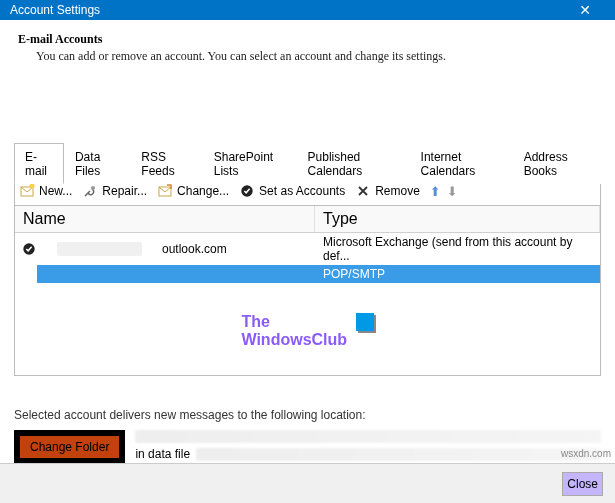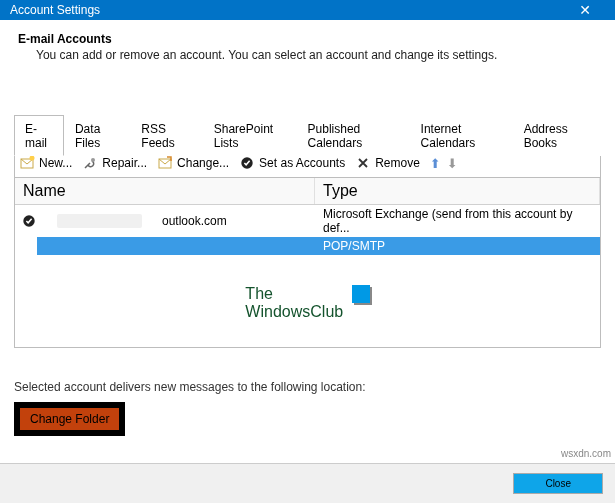--- a/index.html
+++ b/index.html
@@ -1,21 +1,21 @@
 <!DOCTYPE html>
 <html><head>
   <meta charset="utf-8">
   <style>
     * { box-sizing: border-box; margin: 0; padding: 0; }
     body { font-family: "Segoe UI", Tahoma, sans-serif; font-size: 12px; background: #fff; width: 615px; height: 503px; overflow: hidden; position: relative; }
     .titlebar { background: #0173c7; color: #fff; height: 20px; display: flex; align-items: center; padding: 0 10px; justify-content: space-between; }
     .titlebar .title { font-size: 12px; }
     .close-x { width: 40px; text-align: center; font-size: 14px; cursor: pointer; }
     .content { padding: 12px 14px 8px 14px; }
-    .header { margin-bottom: 4px; padding-left: 4px; }
+    .header { margin-bottom: 30px; padding-left: 4px; font-family: Liberation Serif, serif; }
     .header .h1 { font-weight: bold; font-size: 12px; color: #000; margin-bottom: 2px; }
     .header .sub { font-size: 12px; color: #222; padding-left: 18px; }
     .tabs { display: flex; border-bottom: 1px solid #bdbdbd; position: relative; }
     .tab { padding: 6px 10px 5px 10px; border: 1px solid transparent; border-bottom: none; background: #fff; font-size: 12px; cursor: pointer; position: relative; top: 8px; margin-top: 41px; }
     .tab.active { border: 1px solid #bdbdbd; border-bottom: 1px solid #fff; background: #fff; }
     .toolbar { display: flex; align-items: center; gap: 10px; padding: 6px 4px; border: 1px solid #bdbdbd; border-top: none; }
     .tool { display: flex; align-items: center; gap: 4px; font-size: 12px; cursor: pointer; }
     .icon { width: 16px; height: 16px; display: inline-flex; align-items: center; justify-content: center; }
     .listarea { border: 1px solid #bdbdbd; border-top: none; min-height: 170px; background: #fff; }
     .list-head { display: flex; border-bottom: 1px solid #d0d0d0; background: #f9f9f9; }
@@ -23,30 +23,30 @@
     .col-name { width: 300px; }
     .col-type { flex: 1; }
     .row { display: flex; align-items: center; font-size: 12px; }
     .row .cell-name { width: 300px; padding: 2px 6px; display: flex; align-items: center; gap: 20px; }
     .row .cell-type { flex: 1; padding: 2px 8px; }
     .row.highlight .cell-name, .row.highlight .cell-type { background: #3a9be6; color: #fff; }
     .row.highlight .cell-name { margin-left: 22px; width: 278px; }
     .redact { background: #f0f0f0; color: transparent; border-radius: 2px; }
     .watermark { text-align: center; color: #333; font-size: 16px; margin: 30px 0 20px 0; position: relative; }
     .watermark .sq { width: 18px; height: 18px; background: #0099e5; display: inline-block; transform: rotate(0deg); vertical-align: middle; margin-left: 4px; margin-bottom: 18px; box-shadow: 2px 2px 0 #888; }
-    .watermark .txt { display: inline-block; line-height: 1.1; text-align: left; vertical-align: middle; color: #14532d; }
+    .watermark .txt { display: inline-block; line-height: 1.1; text-align: left; vertical-align: middle; color: #8b5cf6; font-weight: bold; }
     .deliver-section { margin-top: 32px; font-size: 12px; }
     .deliver-label { margin-bottom: 8px; color: #333; }
     .change-folder-row { display: flex; align-items: flex-start; gap: 10px; }
     .change-folder-btn { border: 6px solid #000000; background: #c2410c; padding: 4px 10px; font-size: 12px; cursor: pointer; }
     .folder-info { flex: 1; }
     .folder-info .line1, .folder-info .line2 { height: 14px; margin-bottom: 4px; }
     .folder-info .blur { background: linear-gradient(90deg, #eee 0%, #f5f5f5 100%); filter: blur(1px); height: 13px; border-radius: 2px; }
     .footer { position: absolute; bottom: 0; left: 0; right: 0; height: 40px; background: #f0f0f0; border-top: 1px solid #ccc; display: flex; justify-content: flex-end; align-items: center; padding-right: 12px; }
-    .btn-close { border: 1px solid #aaa; background: #0ea5e9; padding: 4px 31px; font-size: 10px; cursor: pointer; }
+    .btn-close { border: 1px solid #aaa; background: #c4b5fd; padding: 4px 4px; font-size: 12px; cursor: pointer; }
     .check-icon svg { width: 14px; height: 14px; }
     .arrows { display: flex; gap: 6px; align-items: center; }
     .arrow { color: #5b8fd6; font-size: 13px; cursor: pointer; }
     .arrow.down { color: #999; }
     .attribution { position:absolute; right:4px; bottom:44px; font-size:10px; color:#888; }
   </style>
 </head>
 <body>
 
 <div class="titlebar">
@@ -153,20 +153,27 @@
         <span>WindowsClub</span>
       </span>
       <span class="sq"></span>
     </div>
   </div>
 
   <div class="deliver-section">
     <div class="deliver-label">Selected account delivers new messages to the following location:</div>
     <div class="change-folder-row">
       <button class="change-folder-btn">Change Folder</button>
+      <div class="folder-info">
+        <div class="line1 blur"></div>
+        <div class="line2" style="display:flex;gap:6px;align-items:center;">
+          <span>in data file</span>
+          <span class="blur" style="flex:1;"></span>
+        </div>
+      </div>
     </div>
   </div>
 
 </div>
 
 <div class="attribution">wsxdn.com</div>
 
 <div class="footer">
   <button class="btn-close">Close</button>
 </div>

